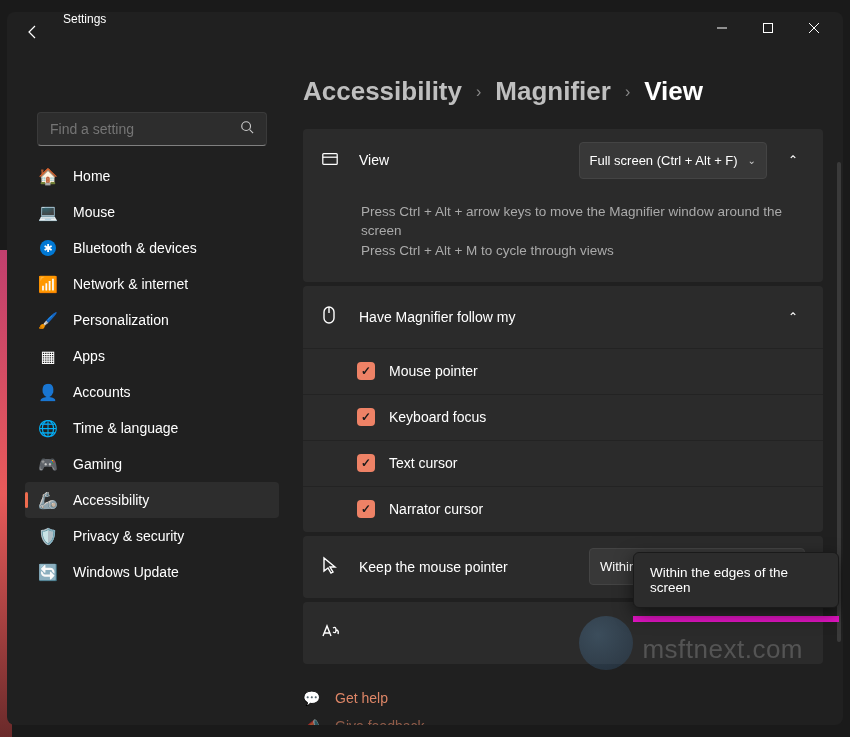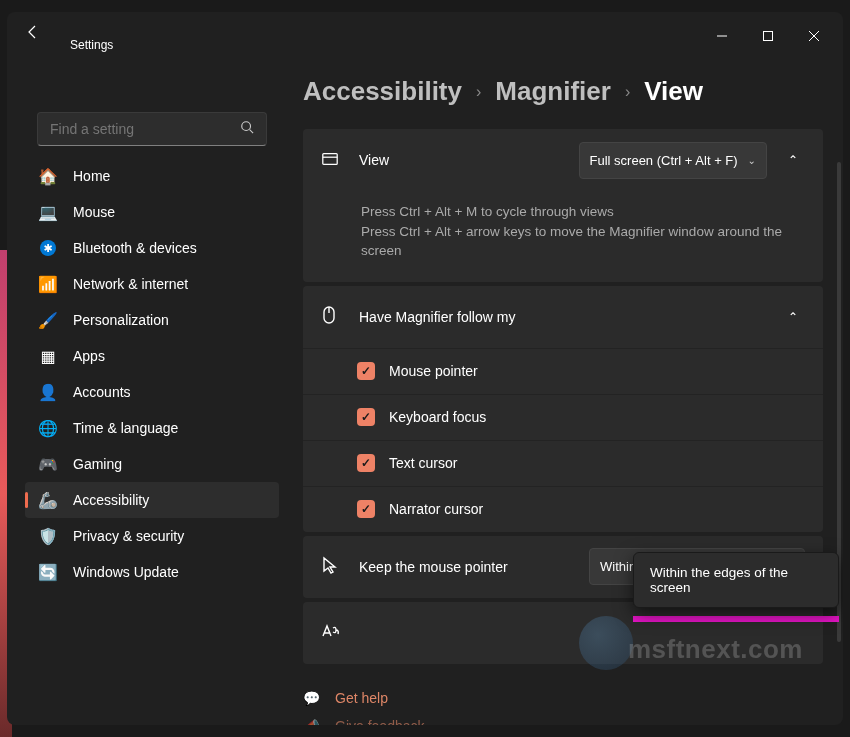--- a/index.html
+++ b/index.html
@@ -1,20 +1,20 @@
 <!DOCTYPE html>
 <html><head>
 <meta charset="utf-8">
 <style>
 * { margin: 0; padding: 0; box-sizing: border-box; font-family: 'Segoe UI', sans-serif; }
 body { background: #1a1a1a; width: 850px; height: 737px; overflow: hidden; position: relative; }
 .window { width: 836px; height: 713px; background: #202020; margin: 12px auto 0; border-radius: 8px; overflow: hidden; position: relative; }
 
 
-.titlebar { display: flex; align-items: flex-end; height: 40px; padding: 0 6px; gap: 7px; }
+.titlebar { display: flex; align-items: flex-start; height: 40px; padding: 0 6px; }
 .back-btn { width: 40px; height: 40px; display: flex; align-items: center; justify-content: center; color: #fff; cursor: pointer; }
 .app-title { color: #fff; font-size: 12px; margin-left: 10px; }
 .win-controls { margin-left: auto; display: flex; }
 .win-btn { width: 46px; height: 32px; display: flex; align-items: center; justify-content: center; color: #fff; }
 
 
 .layout { display: flex; height: calc(100% - 40px); }
 .sidebar { width: 290px; padding: 0 14px; }
 .search { margin: 60px 16px 12px 16px; background: #2d2d2d; border: 1px solid #3a3a3a; border-bottom: 1px solid #808080; border-radius: 4px; height: 34px; display: flex; align-items: center; padding: 0 12px; }
 .search input { flex: 1; background: none; border: none; outline: none; color: #ccc; font-size: 14px; }
@@ -49,21 +49,21 @@
 
 .flyout { position: absolute; background: #2c2c2c; border: 1px solid #1a1a1a; border-radius: 6px; box-shadow: 0 6px 18px rgba(0,0,0,0.6); padding: 4px 0; z-index: 10; }
 .flyout-item { padding: 8px 16px; color: #fff; font-size: 13.5px; cursor: pointer; position: relative; }
 .flyout-item.sel::before { content: ''; position: absolute; left: 4px; top: 10px; bottom: 10px; width: 3px; background: #ef6c4f; border-radius: 2px; }
 .highlight-bar { position: absolute; height: 6px; background: #e815c8; z-index: 9; }
 
 .footer-links { margin-top: 20px; }
 .footer-link { display: flex; align-items: center; gap: 14px; color: #de8667; font-size: 14px; padding: 6px 0; cursor: pointer; }
 .footer-link .ficon { color: #ccc; width: 18px; text-align: center; }
 
-.watermark { position: absolute; right: 40px; bottom: 60px; color: rgba(160,160,160,0.35); font-size: 26px; font-weight: 700; pointer-events: none; z-index: 5; letter-spacing: 0.5px; }
+.watermark { position: absolute; right: 40px; bottom: 60px; color: rgba(160,160,160,0.35); font-size: 26px; font-weight: 400; pointer-events: none; z-index: 5; letter-spacing: 0.5px; }
 .wm-globe { position: absolute; right: 210px; bottom: 55px; width: 54px; height: 54px; border-radius: 50%; background: radial-gradient(circle at 35% 35%, #5a8cb5, #2a4a6a); opacity: 0.35; z-index: 4; }
 .sliver { position: absolute; left: 0; top: 250px; bottom: 0; width: 12px; background: linear-gradient(#c13f6e, #e85a5a, #6a2a2a); }
 
 
 .main::after { content:''; position:absolute; right:2px; top:110px; width:4px; height:480px; background:#3a3a3a; border-radius:2px; }
 </style>
 </head>
 <body>
 
 <div class="sliver"></div>
@@ -175,22 +175,22 @@
                 <line x1="2" y1="8" x2="18" y2="8"></line>
               </svg></span>
           <span class="card-label">View</span>
           <div class="dropdown">
             <span>Full screen (Ctrl + Alt + F)</span>
             <span class="chev-down">⌄</span>
           </div>
           <span class="expand-btn">⌃</span>
         </div>
         <div class="help-text">
+          <div>Press Ctrl + Alt + arrow keys to move the Magnifier window around the screen</div>
           <div>Press Ctrl + Alt + M to cycle through views</div>
-          <div>Press Ctrl + Alt + arrow keys to move the Magnifier window around the screen</div>
         </div>
       </div>
 
       <div class="card">
         <div class="card-row">
           <span class="card-icon"><svg width="16" height="20" viewBox="0 0 16 20" fill="none" stroke="currentColor" stroke-width="1.4">
                 <rect x="3" y="2" width="10" height="16" rx="5"></rect>
                 <line x1="8" y1="2" x2="8" y2="8"></line>
               </svg></span>
           <span class="card-label">Have Magnifier follow my</span>

